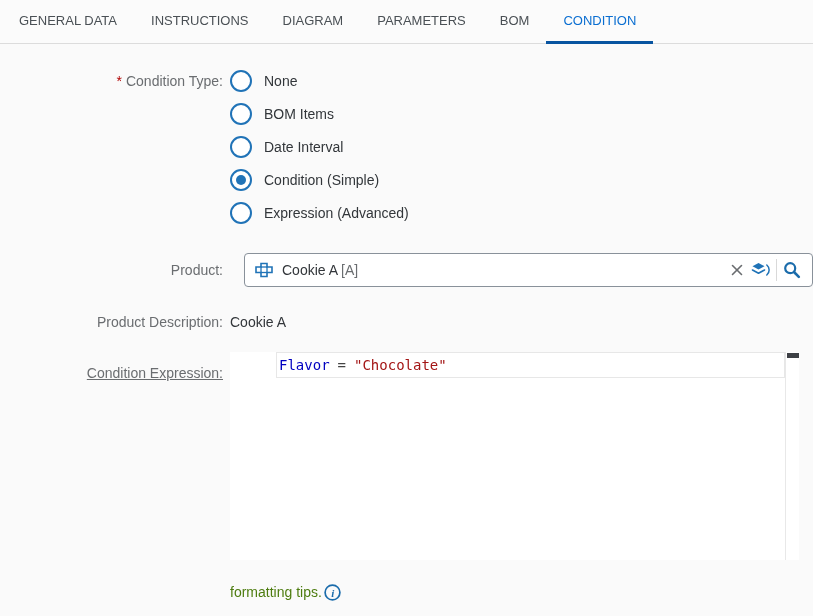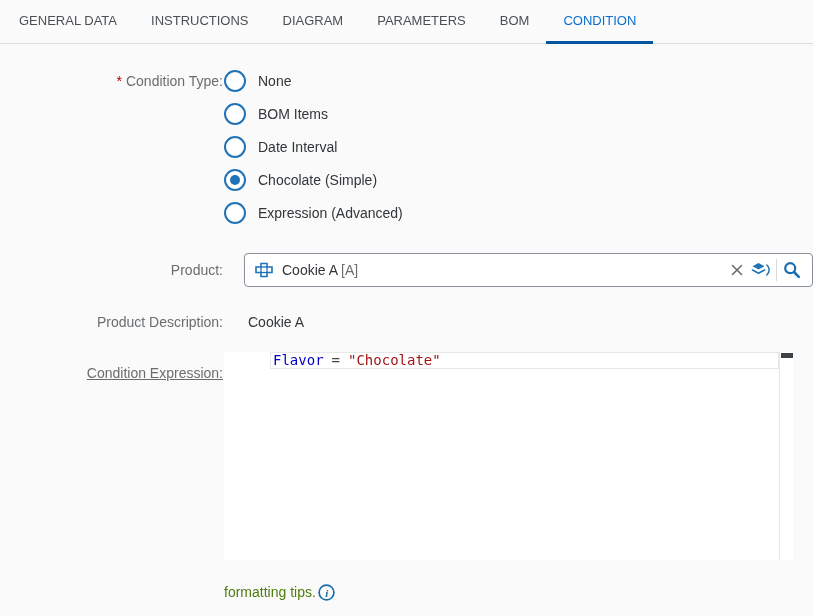--- a/index.html
+++ b/index.html
@@ -43,21 +43,21 @@
   .row { display: flex; align-items: flex-start; }
   .label-col {
     width: 215px;
     flex-shrink: 0;
     text-align: right;
     font-size: 14px;
     color: #6a6d70;
     line-height: 22px;
   }
   .label-col .req { color: #b00000; margin-right: 4px; }
-  .content-col { margin-left: 1px; }
+  .content-col { margin-left: 7px; }
 
   
   .radio-group { display: flex; flex-direction: column; gap: 11px; }
   .radio-option { display: flex; align-items: center; cursor: pointer; }
   .radio-circle {
     width: 22px; height: 22px;
     border: 2px solid #2073b7;
     border-radius: 50%;
     background: #fff;
     display: flex; align-items: center; justify-content: center;
@@ -81,43 +81,43 @@
   .product-token { display: flex; align-items: center; flex: 1 1 auto; min-width: 0; }
   .product-value { font-size: 14px; color: #32363a; margin-left: 9px; }
   .product-suffix { font-size: 14px; color: #6a6d70; margin-left: 3px; }
   .input-btn {
     display: flex; align-items: center; justify-content: center;
     width: 24px; height: 24px; cursor: pointer; flex-shrink: 0;
   }
   .input-divider { width: 1px; height: 22px; background: #d9d9d9; margin: 0 3px; flex-shrink: 0; }
 
   
-  .row-desc { margin-top: 26px; gap: 24px; }
+  .row-desc { margin-top: 26px; }
   .row-desc .label-col, .desc-value { line-height: 18px; }
   .desc-value { font-size: 14px; color: #32363a; }
 
   
   .row-expr { margin-top: 21px; }
   .row-expr .label-col { padding-top: 12px; line-height: 18px; text-decoration: underline; }
   .code-editor {
     width: 569px; height: 208px;
     background: #fff;
     position: relative;
     font-family: "DejaVu Sans Mono", "Liberation Mono", monospace;
     font-size: 14px;
   }
   .editor-gutter {
     position: absolute; left: 0; top: 0; bottom: 0;
     width: 46px; background: #fff;
   }
   .current-line {
     position: absolute; left: 46px; right: 14px; top: 0;
-    height: 17px;
+    height: 26px;
     border: 1px solid #e7e7e7;
-    display: flex; align-items: flex-end;
+    display: flex; align-items: center;
     padding-left: 2px;
     background: #fff;
   }
   .tok-keyword { color: #0000c0; }
   .tok-op { color: #444; margin: 0 8px; }
   .tok-string { color: #a31515; }
   .editor-scrollbar {
     position: absolute; right: 0; top: 0; bottom: 0;
     width: 14px;
     border-left: 1px solid #e8e8e8;
@@ -169,21 +169,21 @@
         <div class="radio-option">
           <span class="radio-circle">
               <span class="radio-dot"></span>
             </span>
           <span class="radio-label">Date Interval</span>
         </div>
         <div class="radio-option selected">
           <span class="radio-circle">
               <span class="radio-dot"></span>
             </span>
-          <span class="radio-label">Chocolate (Simple)</span>
+          <span class="radio-label">Condition (Simple)</span>
         </div>
         <div class="radio-option">
           <span class="radio-circle">
               <span class="radio-dot"></span>
             </span>
           <span class="radio-label">Expression (Advanced)</span>
         </div>
       </div>
     </div>
   </div>

